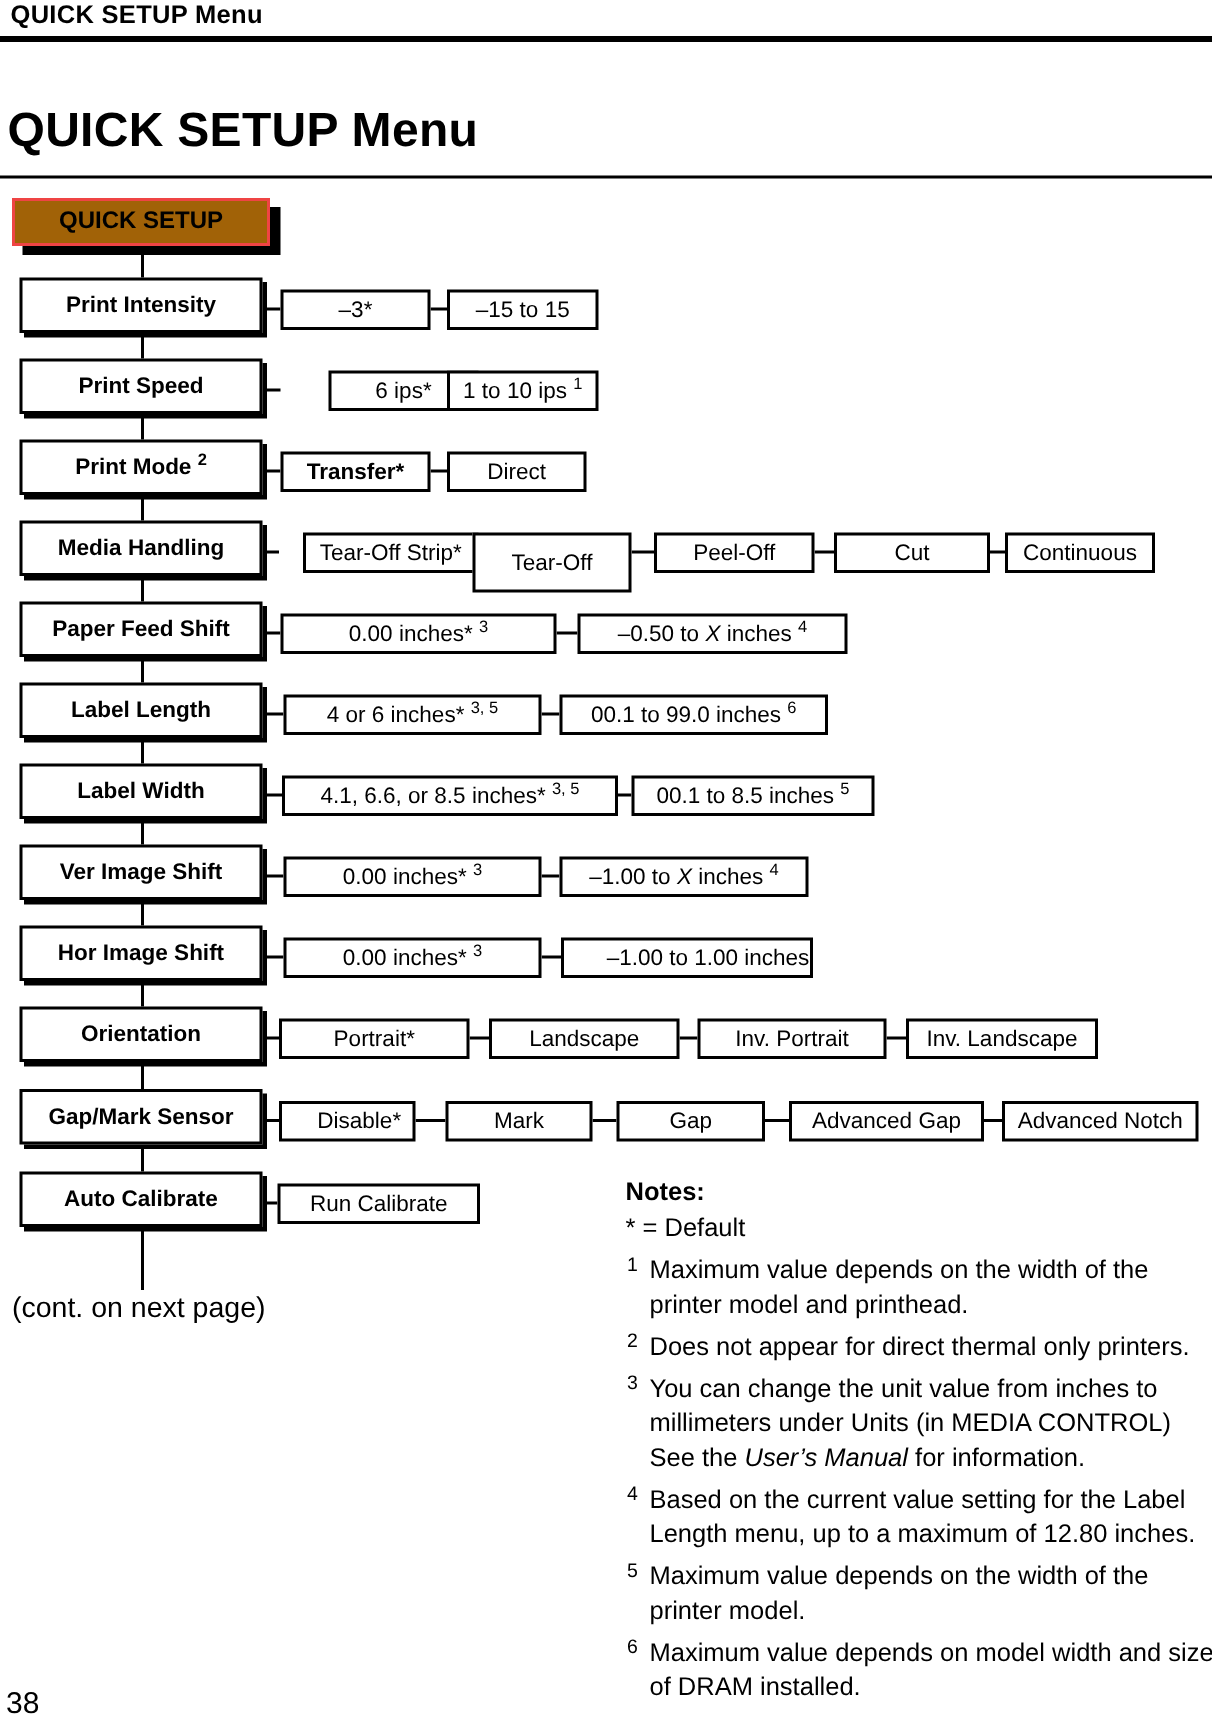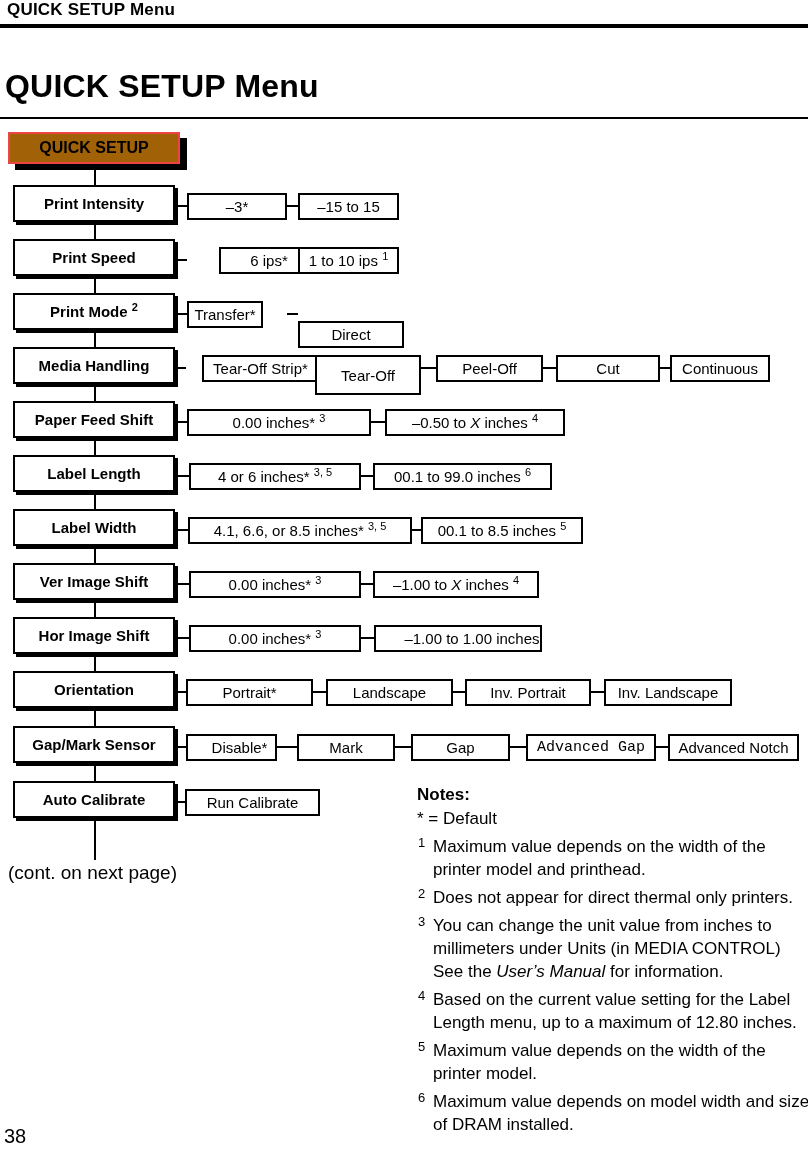--- a/index.html
+++ b/index.html
@@ -61,23 +61,23 @@
       <div class="value-box" style="left: 187px; top: 193px; width: 100px; height: 27px;"><span>–3*</span></div>
       <div class="conn" style="left: 287px; top: 205px; width: 11px;"></div>
       <div class="value-box" style="left: 298px; top: 193px; width: 101px; height: 27px;"><span>–15 to 15</span></div>
       <div class="menu-box" style="left: 13px; top: 239px; width: 162px; height: 37px;"><span>Print Speed</span></div>
       <div class="conn" style="left: 175px; top: 259px; width: 12px;"></div>
       <div class="value-box" style="left: 175px; top: 247px; width: 100px; height: 27px; margin-left: 44px;"><span>6 ips*</span></div>
       <div class="conn" style="left: 287px; top: 259px; width: 11px;"></div>
       <div class="value-box" style="left: 298px; top: 247px; width: 101px; height: 27px;"><span>1 to 10 ips </span><span class="sup">1</span></div>
       <div class="menu-box" style="left: 13px; top: 293px; width: 162px; height: 37px;"><span>Print Mode </span><span class="sup">2</span></div>
       <div class="conn" style="left: 175px; top: 313px; width: 12px;"></div>
-      <div class="value-box" style="left: 187px; top: 301px; width: 76px; height: 27px;"><span>Transfer*</span></div>
+      <div class="value-box" style="left: 187px; top: 301px; width: 100px; height: 27px; font-weight: bold;"><span>Transfer*</span></div>
       <div class="conn" style="left: 287px; top: 313px; width: 11px;"></div>
-      <div class="value-box" style="left: 298px; top: 301px; width: 106px; height: 27px; margin-top: 20px;"><span>Direct</span></div>
+      <div class="value-box" style="left: 298px; top: 301px; width: 93px; height: 27px;"><span>Direct</span></div>
       <div class="menu-box" style="left: 13px; top: 347px; width: 162px; height: 37px;"><span>Media Handling</span></div>
       <div class="conn" style="left: 175px; top: 367px; width: 11px;"></div>
       <div class="value-box" style="left: 186px; top: 355px; width: 117px; height: 27px; margin-left: 16px;"><span>Tear-Off Strip*</span></div>
       <div class="conn" style="left: 303px; top: 367px; width: 12px;"></div>
       <div class="value-box" style="left: 315px; top: 355px; width: 106px; height: 40px;"><span>Tear-Off</span></div>
       <div class="conn" style="left: 421px; top: 367px; width: 15px;"></div>
       <div class="value-box" style="left: 436px; top: 355px; width: 107px; height: 27px;"><span>Peel-Off</span></div>
       <div class="conn" style="left: 543px; top: 367px; width: 13px;"></div>
       <div class="value-box" style="left: 556px; top: 355px; width: 104px; height: 27px;"><span>Cut</span></div>
       <div class="conn" style="left: 660px; top: 367px; width: 10px;"></div>
@@ -117,21 +117,21 @@
       <div class="conn" style="left: 591px; top: 691px; width: 13px;"></div>
       <div class="value-box" style="left: 604px; top: 679px; width: 128px; height: 27px;"><span>Inv. Landscape</span></div>
       <div class="menu-box" style="left: 13px; top: 726px; width: 162px; height: 37px;"><span>Gap/Mark Sensor</span></div>
       <div class="conn" style="left: 175px; top: 746px; width: 11px;"></div>
       <div class="value-box" style="left: 186px; top: 734px; width: 91px; height: 27px; padding-left: 16px;"><span>Disable*</span></div>
       <div class="conn" style="left: 277px; top: 746px; width: 20px;"></div>
       <div class="value-box" style="left: 297px; top: 734px; width: 98px; height: 27px;"><span>Mark</span></div>
       <div class="conn" style="left: 395px; top: 746px; width: 16px;"></div>
       <div class="value-box" style="left: 411px; top: 734px; width: 99px; height: 27px;"><span>Gap</span></div>
       <div class="conn" style="left: 510px; top: 746px; width: 16px;"></div>
-      <div class="value-box" style="left: 526px; top: 734px; width: 130px; height: 27px; font-family: Liberation Mono, monospace;"><span>Advanced Gap</span></div>
+      <div class="value-box" style="left: 526px; top: 734px; width: 130px; height: 27px;"><span>Advanced Gap</span></div>
       <div class="conn" style="left: 656px; top: 746px; width: 12px;"></div>
       <div class="value-box" style="left: 668px; top: 734px; width: 131px; height: 27px;"><span>Advanced Notch</span></div>
       <div class="menu-box" style="left: 13px; top: 781px; width: 162px; height: 37px;"><span>Auto Calibrate</span></div>
       <div class="conn" style="left: 175px; top: 801px; width: 10px;"></div>
       <div class="value-box" style="left: 185px; top: 789px; width: 135px; height: 27px;"><span>Run Calibrate</span></div>
     </div>
 
   <div class="cont-note">(cont. on next page)</div>
 
   <div class="notes">

